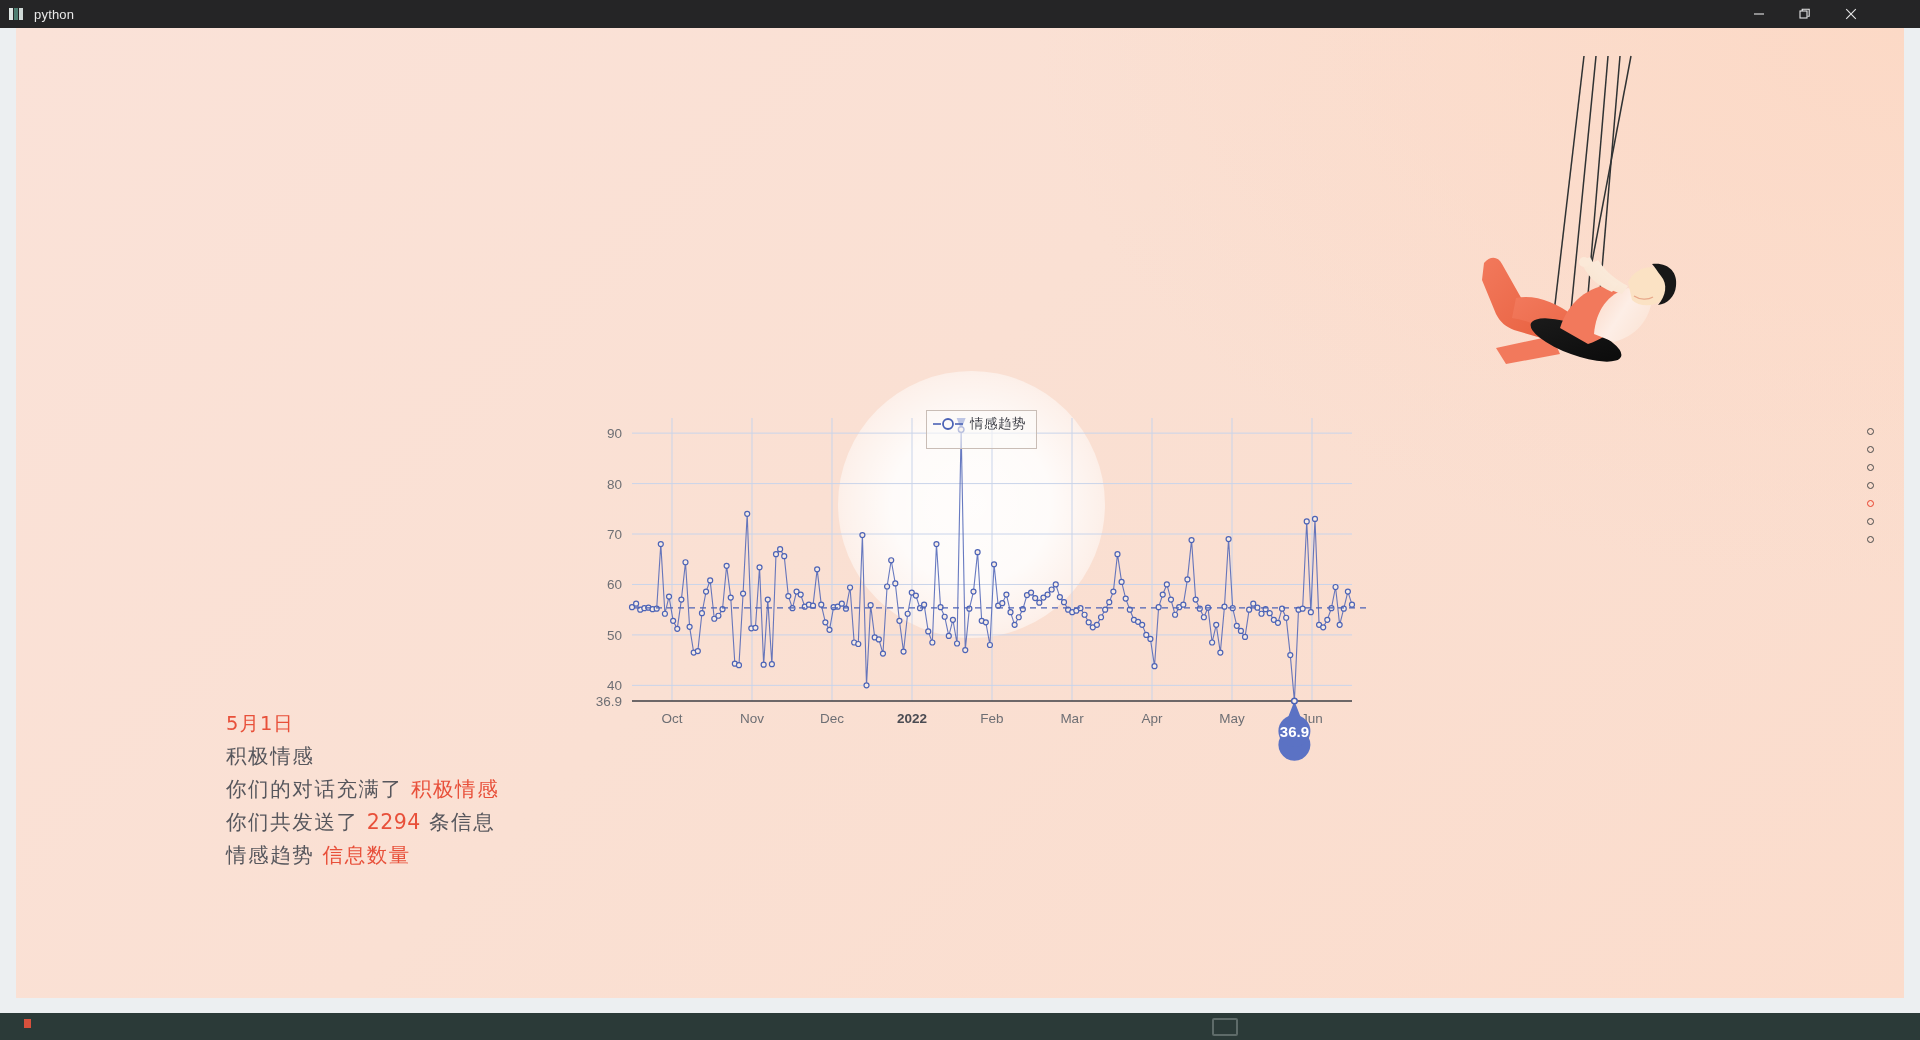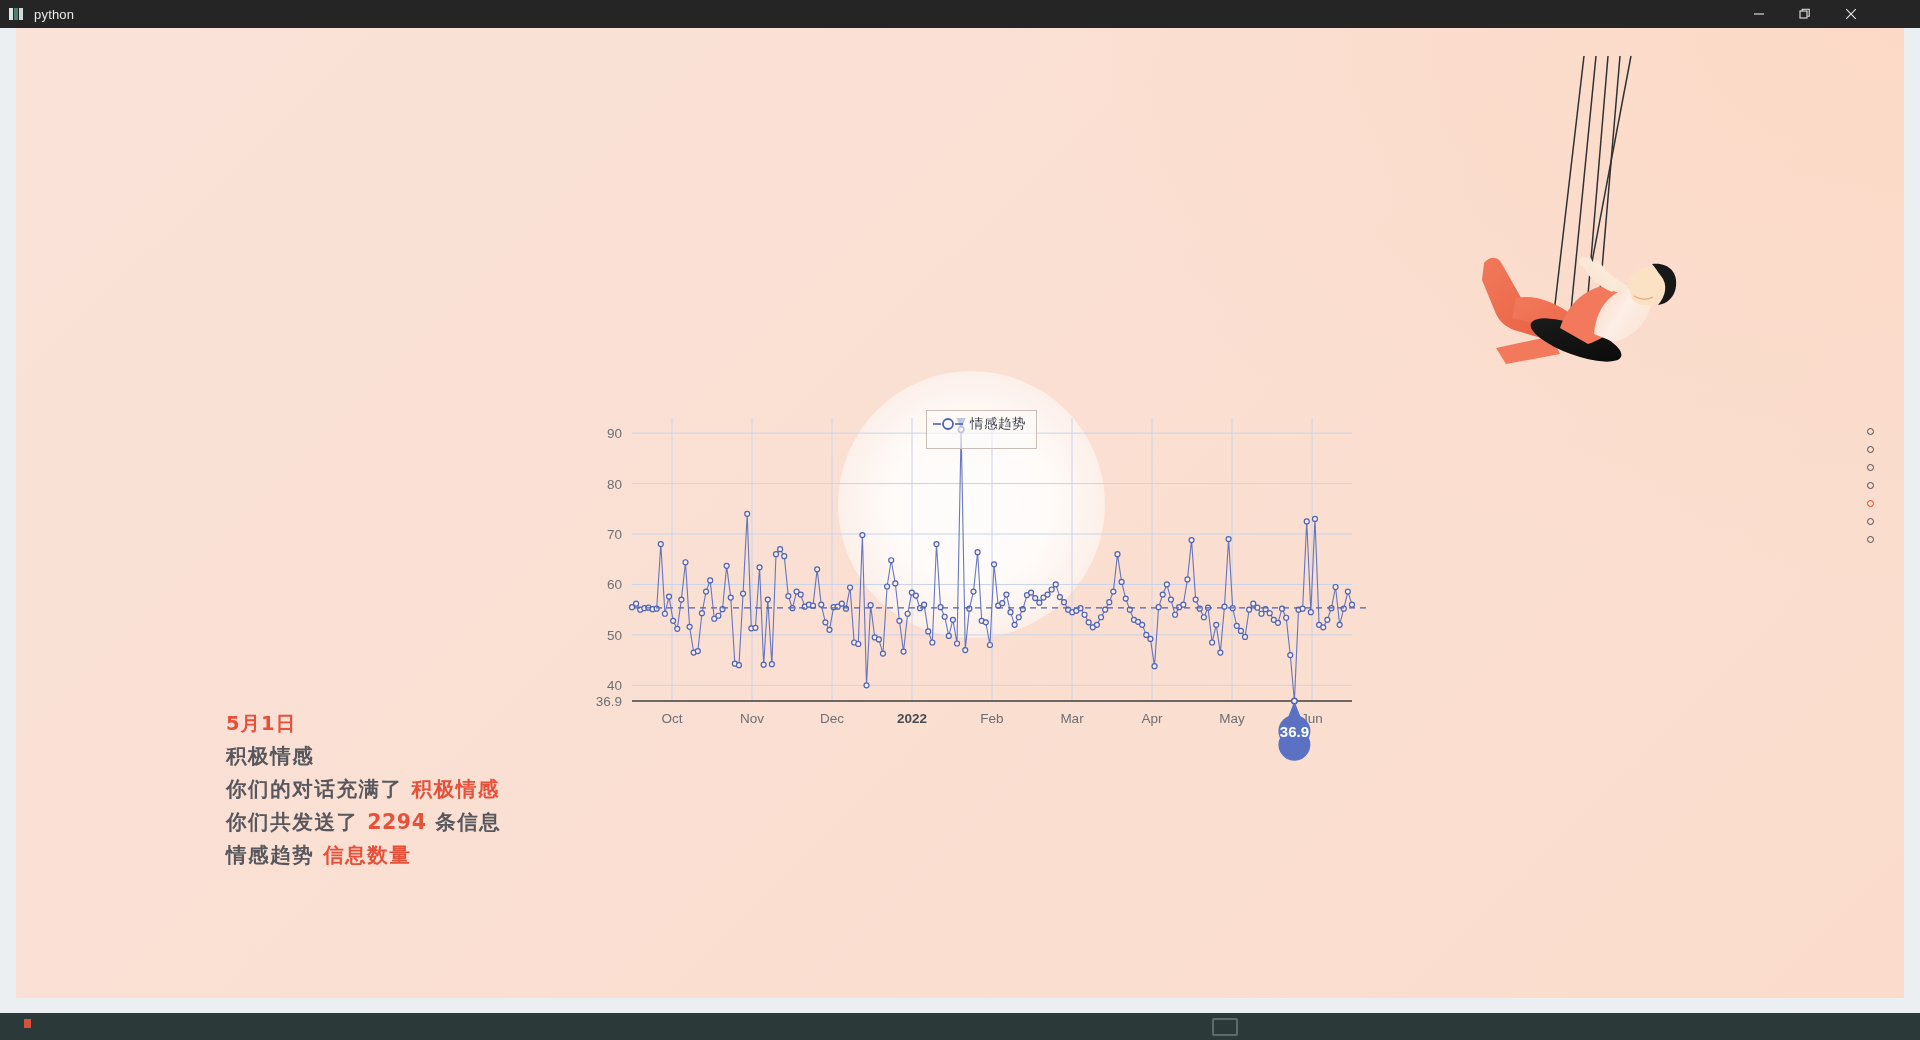--- a/index.html
+++ b/index.html
@@ -58,21 +58,21 @@
     pointer-events:none;
   }
 
   
   #story-text {
     position:absolute; left:210px; top:679px; width:420px;
     font-family:"DejaVu Sans","Liberation Sans",sans-serif;
     color:#57575d; font-size:20.5px; line-height:33px;
     letter-spacing:1.6px; white-space:nowrap;
   }
-  #story-text .line { height:33px;font-weight:bold; }
+  #story-text .line { height:33px; }
   #story-text .accent { color:#e8503a; }
   #story-date { color:#e8503a; font-size:19.5px; letter-spacing:1px; }
   #story-text .num { letter-spacing:.5px; }
 
   
   #chart-area { position:absolute; left:560px; top:390px; width:790px; height:440px; }
   #chart-svg { position:absolute; left:0; top:0; }
 
   .axis-label { font-family:"Liberation Sans",sans-serif; font-size:13.5px; fill:#6e6f74; }
   .axis-label-bold { font-weight:bold; fill:#4a4b52; }

